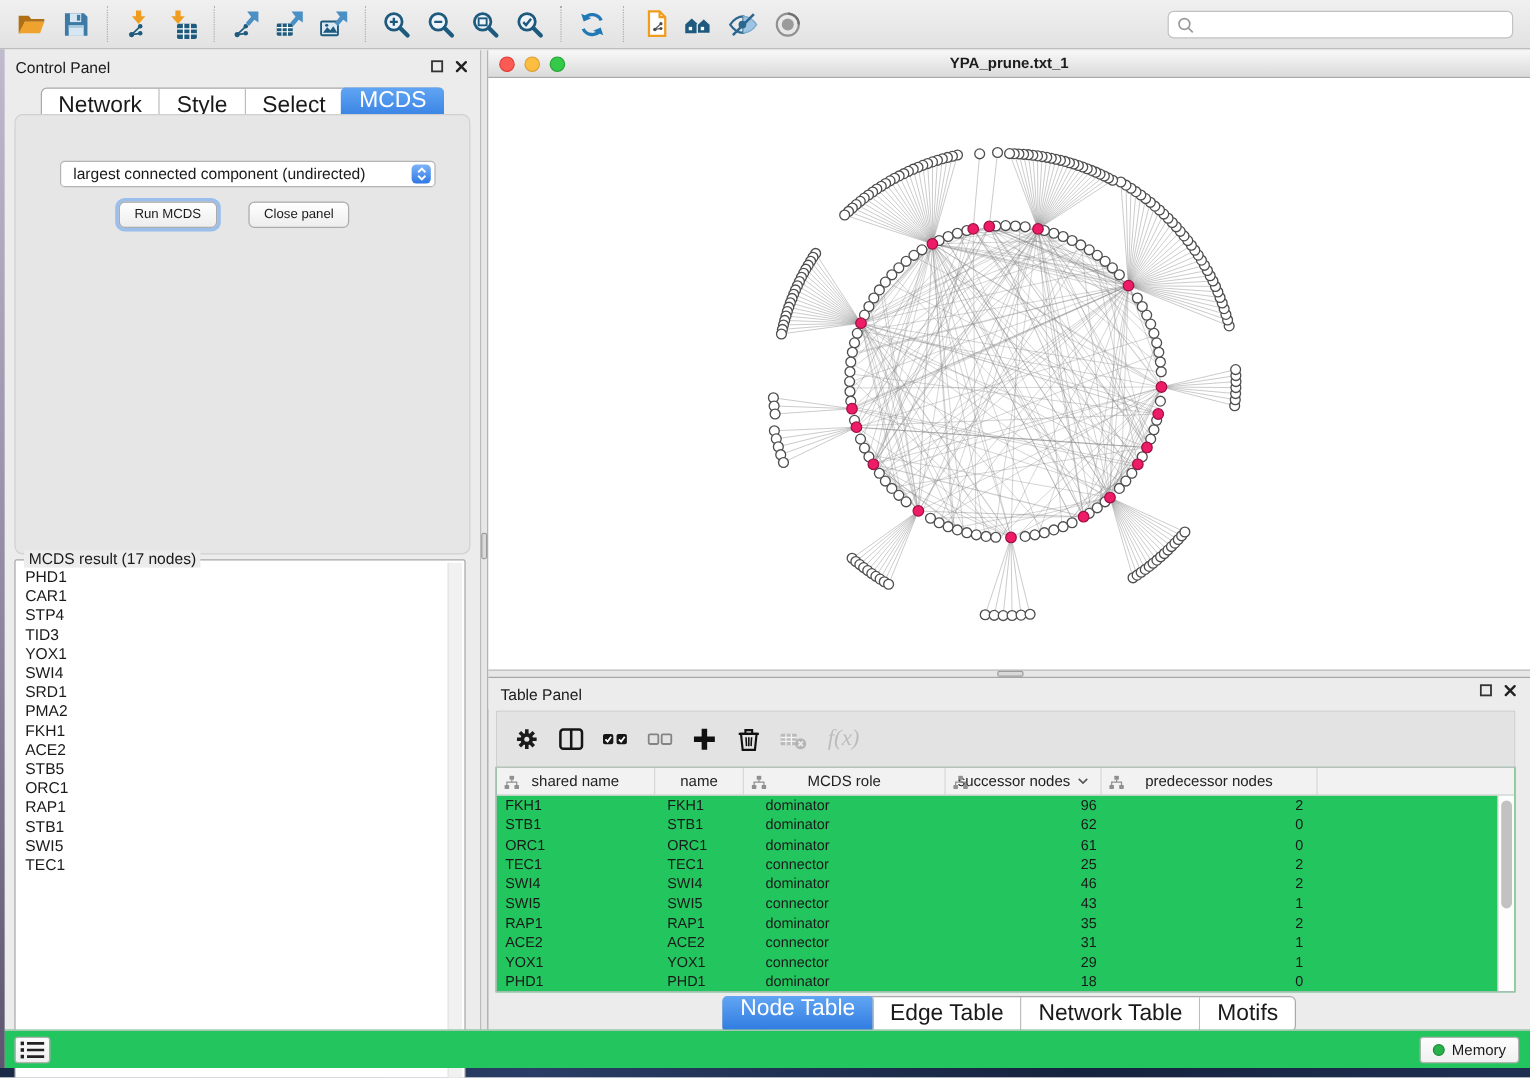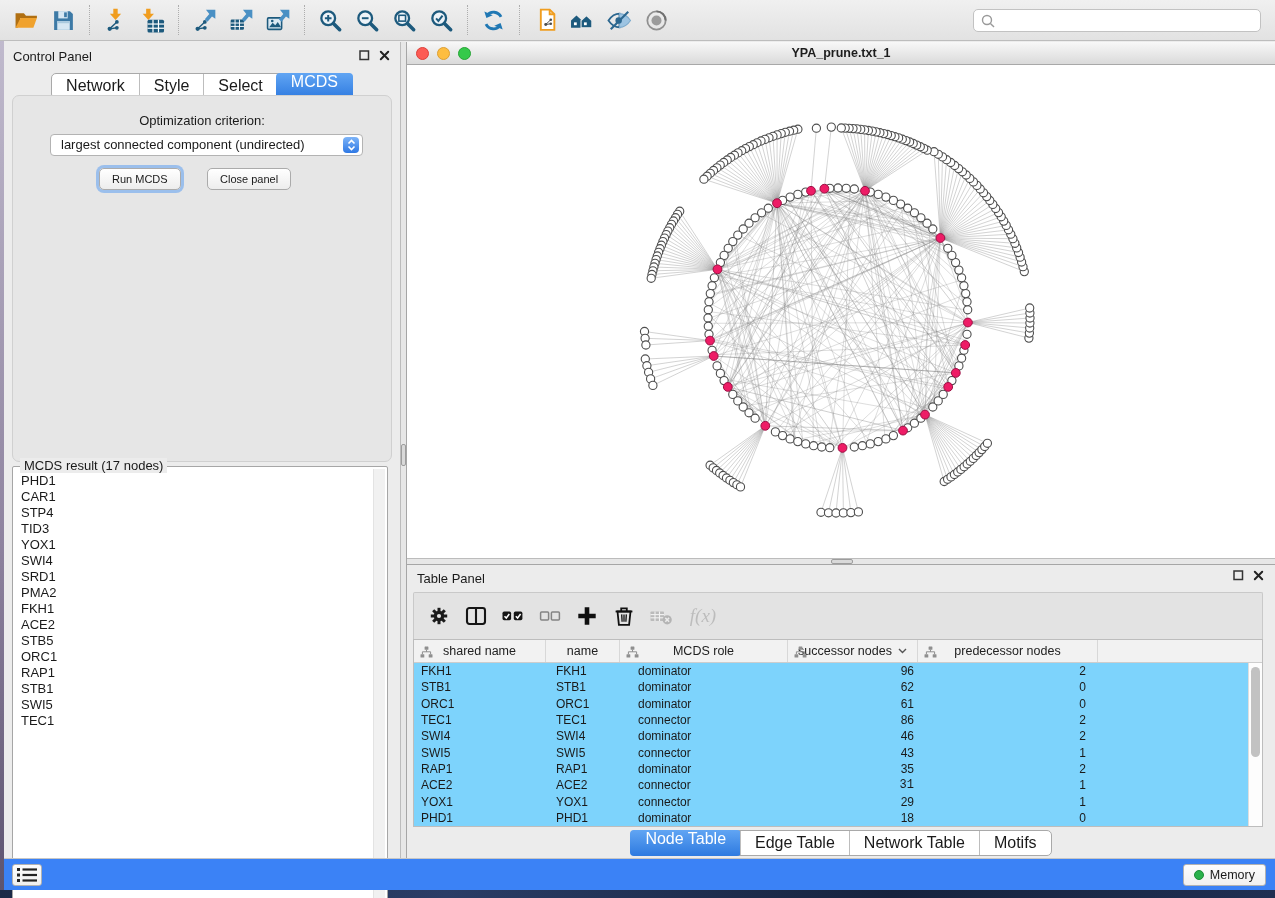--- a/index.html
+++ b/index.html
@@ -14,21 +14,21 @@
   
   #left-strip{position:absolute;left:0;top:41px;width:4px;height:849px;background:linear-gradient(#c0bacd,#8d829e 60%,#5d5470)}
   #bottom-strip{position:absolute;left:0;top:890px;width:1275px;height:8px;background:linear-gradient(90deg,#1b2a47,#2a3d66 35%,#16233e 70%,#1f2f52)}
   
   #control-panel{position:absolute;left:4px;top:42px;width:396px;height:816px;background:#ececec}
   #cp-title{position:absolute;left:9px;top:7px}
   .win-btns{position:absolute;right:10px;top:8px;display:flex;gap:9px;align-items:center}
   .win-btns span{display:block;cursor:default}
   #cp-tabs{position:absolute;left:0;top:31px;width:100%;text-align:center}
   .segtabs{display:inline-flex;background:#fff;border:1px solid #a9a9a9;border-radius:5px;vertical-align:top}
-  .seg{padding:3px 14px;font-size:16px;color:#1a1a1a;border-left:1px solid #bdbdbd;white-space:nowrap}
+  .seg{padding:3px 14px;font-size:19px;color:#1a1a1a;border-left:1px solid #bdbdbd;white-space:nowrap}
   .seg:first-child{border-left:none;border-radius:4px 0 0 4px}
   .seg:last-child{border-radius:0 4px 4px 0}
   .seg.active{background:linear-gradient(#61a5f3,#2e7ae0);color:#fff;border-radius:4px;margin:-1px;padding:0 15px;border-left:none}
   #cp-box{position:absolute;left:8px;top:53px;width:380px;height:367px;background:#e6e6e6;border:1px solid #d0d0d0;border-radius:7px}
   #opt-label{position:absolute;left:0;top:17px;width:100%;text-align:center}
   #combo{position:absolute;left:37px;top:38px;width:313px;height:22px;background:#fff;border:1px solid #b3b3b3;border-radius:4px;font-size:13px;line-height:20px;padding-left:10px}
   #combo .stepper{position:absolute;right:3px;top:2px;width:16px;height:16px;border-radius:4px;background:linear-gradient(#7db4f8,#2e78e4);display:flex;align-items:center;justify-content:center}
   .btn{position:absolute;height:22px;background:linear-gradient(#fff,#ededed);border:1px solid #ababab;border-radius:5px;font-size:11px;text-align:center;line-height:20px;padding:0 12px}
   #run-btn{left:86px;top:72px;box-shadow:0 0 0 3px rgba(105,165,240,.6)}
   #close-btn{left:194px;top:72px}
@@ -50,34 +50,34 @@
   .light.yellow{background:#fdbd40;border:1px solid #dd9f33}
   .light.green{background:#35c94a;border:1px solid #27a436}
   #net-title{position:absolute;left:0;top:4px;width:100%;text-align:center;font-weight:bold;font-size:12.5px;color:#1c1c1c}
   #net-canvas{position:absolute;left:407px;top:65px;width:868px;height:493px;background:#fff}
   
   #tp-header{position:absolute;left:407px;top:565px;width:868px;height:26px;background:#ececec}
   #tp-title{position:absolute;left:10px;top:6px}
   #tp-toolbar{position:absolute;left:413px;top:592px;width:850px;height:47px;background:#e3e3e3;border:1px solid #c9c9c9;border-bottom:none;border-radius:2px 2px 0 0;display:flex;align-items:center;padding-left:13px}
   .ttbtn{width:24px;height:24px;display:flex;align-items:center;justify-content:center;margin-right:13px}
   .fx{font-family:"Liberation Serif",serif;font-style:italic;font-size:19px;color:#9e9e9e}
-  #table-wrap{position:absolute;left:413px;top:639px;width:850px;height:188px;background:#7dd3fc;border:1px solid #bdbdbd;overflow:hidden}
+  #table-wrap{position:absolute;left:413px;top:639px;width:850px;height:188px;background:#22c55e;border:1px solid #bdbdbd;overflow:hidden}
   #thead{display:flex;height:23px;background:#f2f2f2;border-bottom:1px solid #cdcdcd}
   .th{position:relative;border-right:1px solid #d8d8d8;font-size:12.5px;color:#222;text-align:center;line-height:22px;white-space:nowrap}
   .th .ticon{position:absolute;left:6px;top:6px}
   .th .chev{display:inline-block;margin-left:6px;vertical-align:1px}
   .tr{display:flex;height:16.3px;align-items:center;font-size:12px}
   .td{white-space:nowrap;overflow:hidden}
   .td.c0{padding-left:7px}.td.c1{padding-left:10px}.td.c2{padding-left:18px}
   .td.c3{text-align:right;padding-right:4px}.td.c4{text-align:right;padding-right:12px}
   #t-scroll{position:absolute;right:0;top:23px;bottom:0;width:14px;background:#fdfdfd;border-left:1px solid #dedede}
   #t-thumb{position:absolute;left:2px;top:4px;width:9px;height:90px;background:#c2c2c2;border-radius:5px}
   #tp-tabs{position:absolute;left:407px;top:830px;width:868px;text-align:center}
   
-  #status-bar{position:absolute;left:4px;top:858px;width:1271px;height:32px;background:#3b82f6;border-top:1px solid #c6c6c6}
+  #status-bar{position:absolute;left:4px;top:858px;width:1271px;height:32px;background:#22c55e;border-top:1px solid #c6c6c6}
   #list-btn{position:absolute;left:8px;top:5px;width:30px;height:22px;border:1px solid #b2b2b2;border-radius:3px;background:linear-gradient(#fcfcfc,#efefef);display:flex;align-items:center;justify-content:center}
   #memory-btn{position:absolute;right:9px;top:5px;height:22px;border:1px solid #b2b2b2;border-radius:3px;background:linear-gradient(#fdfdfd,#f0f0f0);display:flex;align-items:center;gap:6px;padding:0 10px;font-size:12.5px}
   #memory-dot{width:10px;height:10px;border-radius:50%;background:#2ab14b;border:1px solid #1d8c38}
   .dim{opacity:.55}
 </style>
 </head>
 <body>
 
 <div id="toolbar">
   <div id="search-wrap">
@@ -292,21 +292,20 @@
         </svg>
       </span>
   </div>
   <div id="cp-tabs"><span class="segtabs" id="cp-tabs-inner">
         <span class="seg">Network</span>
         <span class="seg">Style</span>
         <span class="seg">Select</span>
         <span class="seg active">MCDS</span>
       </span></div>
   <div id="cp-box">
-    <div id="opt-label">Optimization criterion:</div>
     <div id="combo">
       <span>largest connected component (undirected)</span>
       <span class="stepper">
           <svg width="9" height="12" viewBox="0 0 9 12">
             <path d="M1.5 4.5L4.5 1.5 7.5 4.5" fill="none" stroke="#fff" stroke-width="1.6"></path>
             <path d="M1.5 7.5L4.5 10.5 7.5 7.5" fill="none" stroke="#fff" stroke-width="1.6"></path>
           </svg>
         </span>
     </div>
     <div class="btn" id="run-btn">Run MCDS</div>
@@ -1120,21 +1119,21 @@
         <div class="td c0" style="width: 132px;">ORC1</div>
         <div class="td c1" style="width: 74px;">ORC1</div>
         <div class="td c2" style="width: 168px;">dominator</div>
         <div class="td c3" style="width: 130px;">61</div>
         <div class="td c4" style="width: 180px;">0</div>
       </div>
       <div class="tr">
         <div class="td c0" style="width: 132px;">TEC1</div>
         <div class="td c1" style="width: 74px;">TEC1</div>
         <div class="td c2" style="width: 168px;">connector</div>
-        <div class="td c3" style="width: 130px;">86</div>
+        <div class="td c3" style="width: 130px;">25</div>
         <div class="td c4" style="width: 180px;">2</div>
       </div>
       <div class="tr">
         <div class="td c0" style="width: 132px;">SWI4</div>
         <div class="td c1" style="width: 74px;">SWI4</div>
         <div class="td c2" style="width: 168px;">dominator</div>
         <div class="td c3" style="width: 130px;">46</div>
         <div class="td c4" style="width: 180px;">2</div>
       </div>
       <div class="tr">
@@ -1148,21 +1147,21 @@
         <div class="td c0" style="width: 132px;">RAP1</div>
         <div class="td c1" style="width: 74px;">RAP1</div>
         <div class="td c2" style="width: 168px;">dominator</div>
         <div class="td c3" style="width: 130px;">35</div>
         <div class="td c4" style="width: 180px;">2</div>
       </div>
       <div class="tr">
         <div class="td c0" style="width: 132px;">ACE2</div>
         <div class="td c1" style="width: 74px;">ACE2</div>
         <div class="td c2" style="width: 168px;">connector</div>
-        <div class="td c3" style="width: 130px; font-family: Liberation Mono, monospace;">31</div>
+        <div class="td c3" style="width: 130px;">31</div>
         <div class="td c4" style="width: 180px;">1</div>
       </div>
       <div class="tr">
         <div class="td c0" style="width: 132px;">YOX1</div>
         <div class="td c1" style="width: 74px;">YOX1</div>
         <div class="td c2" style="width: 168px;">connector</div>
         <div class="td c3" style="width: 130px;">29</div>
         <div class="td c4" style="width: 180px;">1</div>
       </div>
       <div class="tr">

